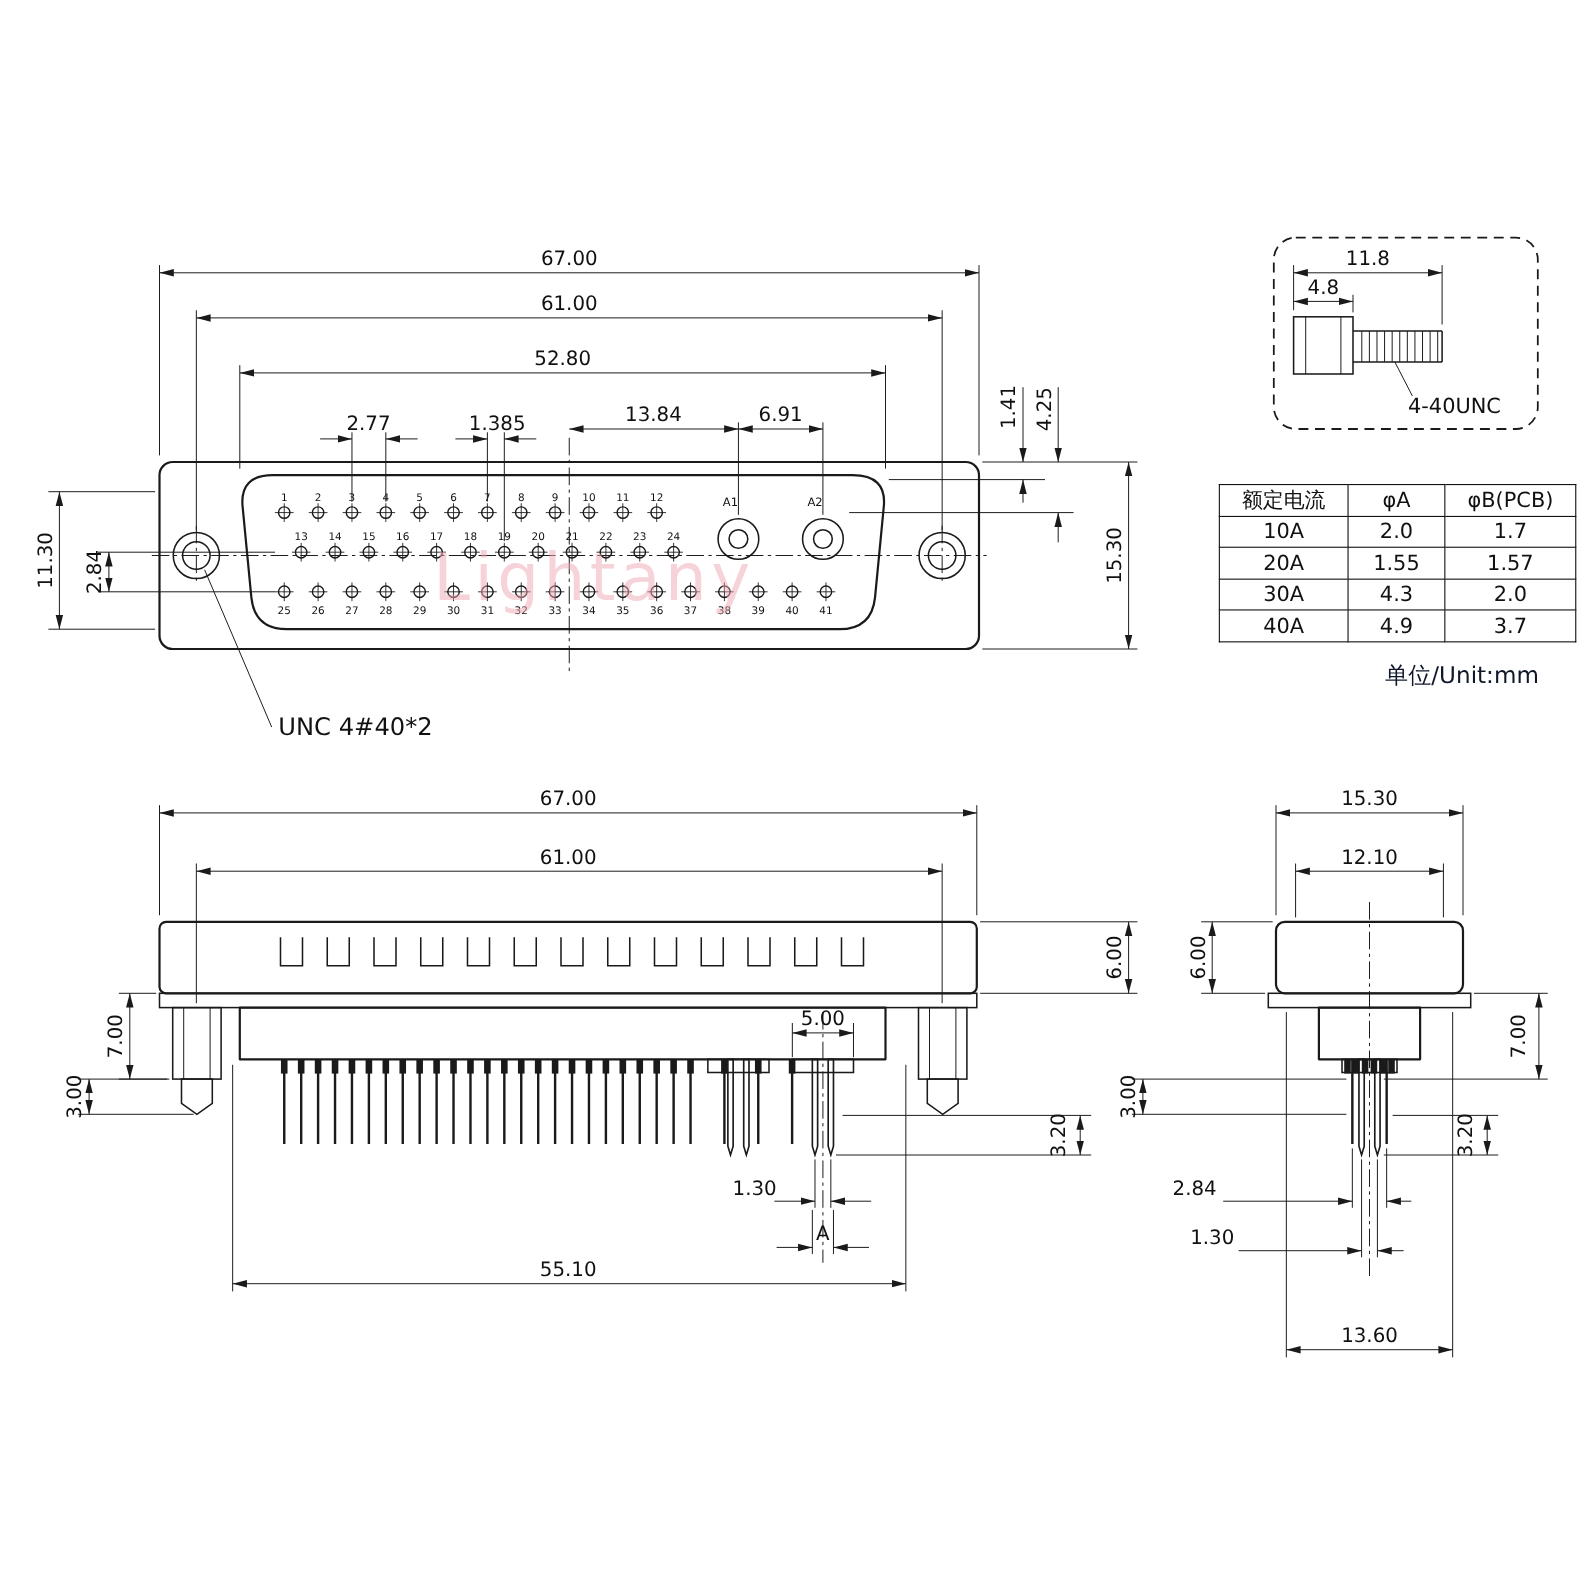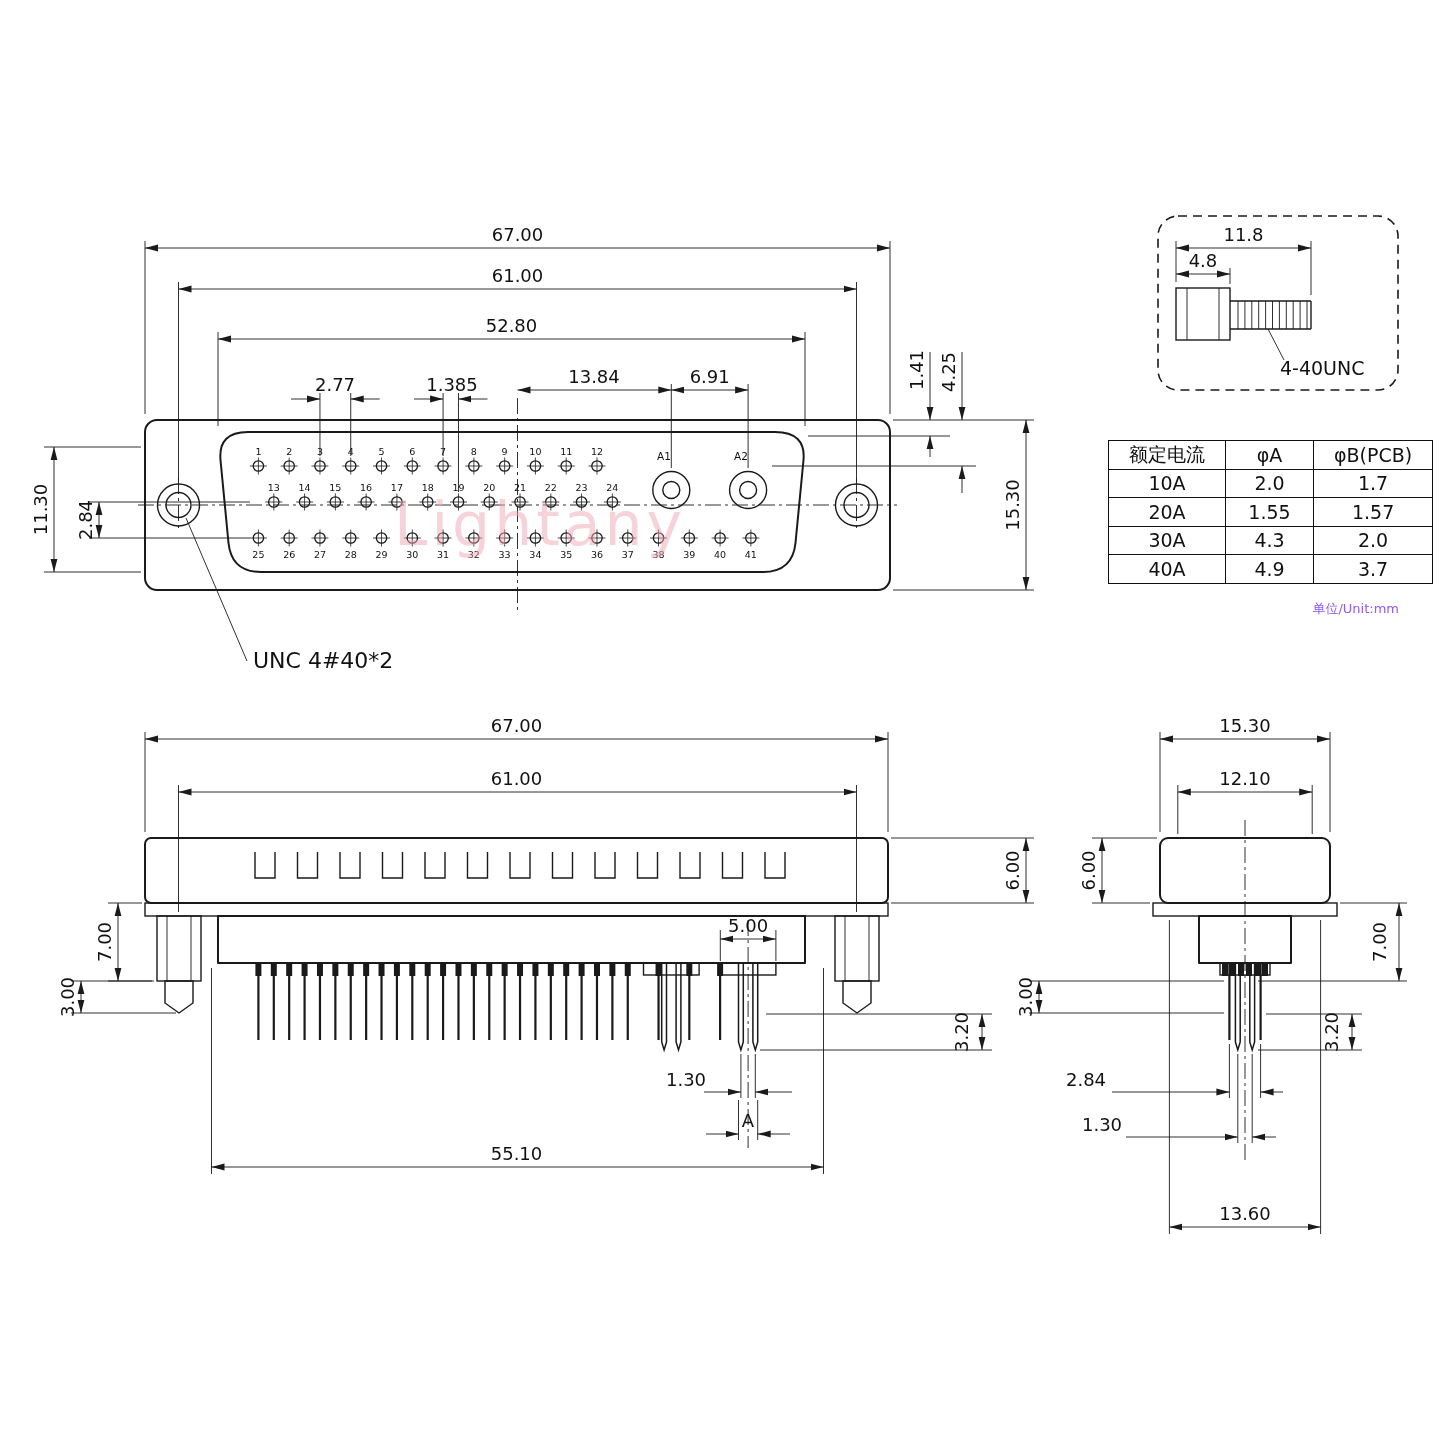--- a/index.html
+++ b/index.html
@@ -20,21 +20,21 @@
   text{fill:#111;font-family:"DejaVu Sans",sans-serif;}
   .dtxt{font-size:18px;}
   .ptxt{font-size:9.5px;}
   .atxt{font-size:10.5px;}
   .ltxt{font-size:22px;}
   .stxt{font-size:19px;}
   .wm{font-size:60px;fill:#efa6b4;opacity:.5;letter-spacing:4px;}
   table.spec{position:absolute;left:1108px;top:440px;border-collapse:collapse;font-size:19px;color:#111;}
   table.spec th,table.spec td{border:1.6px solid #111;font-weight:400;text-align:center;
       height:27.5px;padding:0 20px;white-space:nowrap;}
-  .unit{position:absolute;left:1108px;top:600px;width:291px;text-align:right;font-size:13px;color:#8b5cf6;}
+  .unit{position:absolute;left:1108px;top:600px;width:291px;text-align:right;font-size:21px;color:#0f172a;}
 </style>
 </head>
 <body>
 
 <div class="stage">
 <svg width="1440" height="1440" viewBox="0 0 1440 1440">
   <defs>
     <marker id="arr" viewBox="0 0 14 10" refX="13" refY="5" markerWidth="14" markerHeight="10" orient="auto-start-reverse" markerUnits="userSpaceOnUse">
       <path d="M13 5 L0 1.6 L0 8.4 Z" fill="#1a1a1a"></path>
     </marker>

